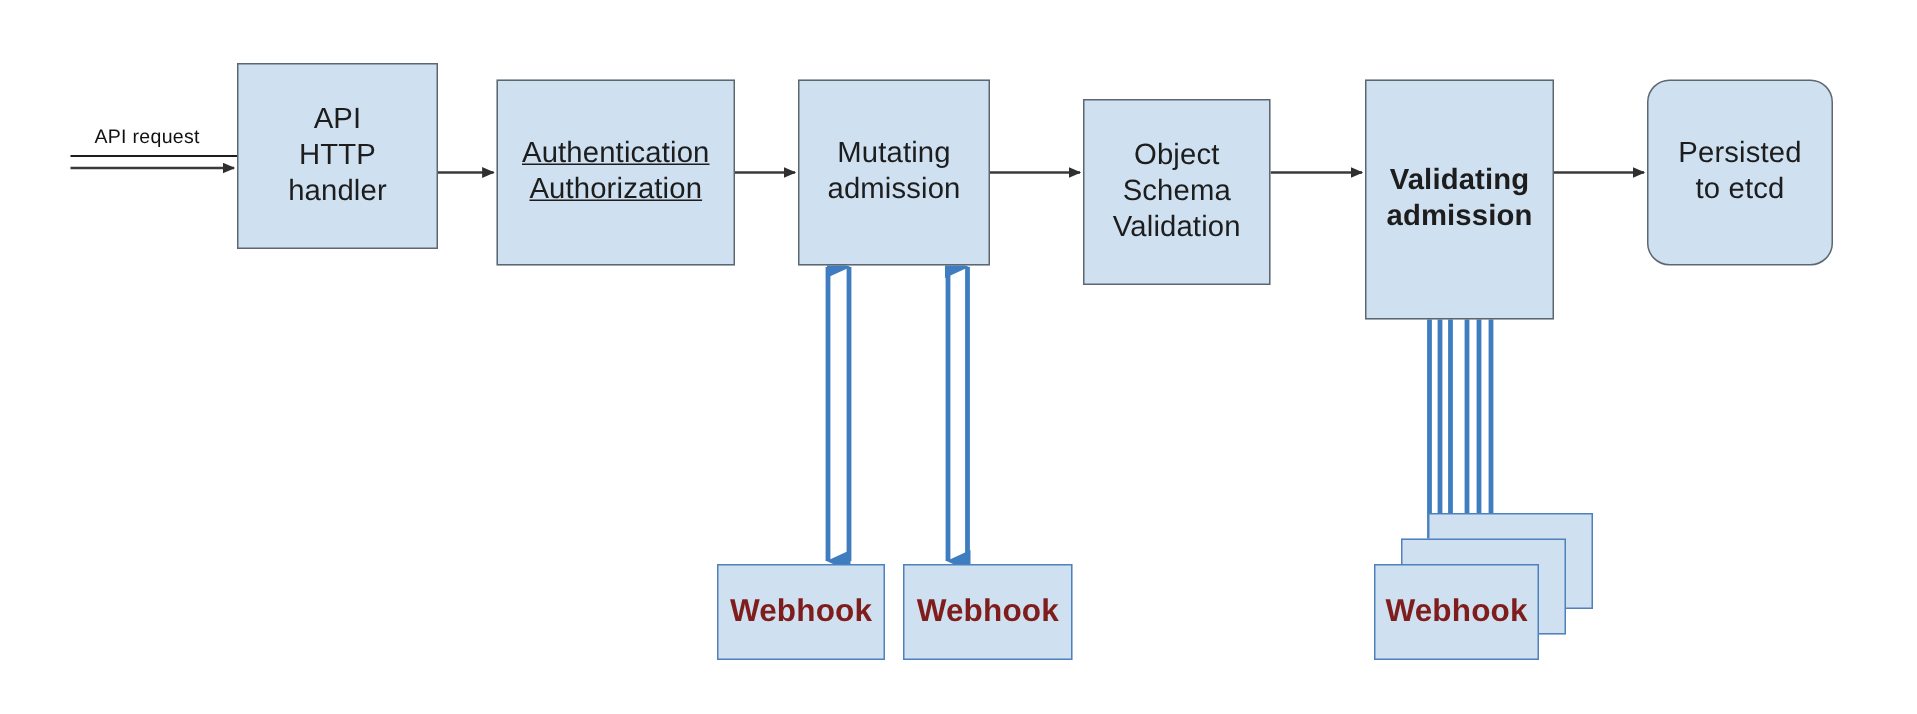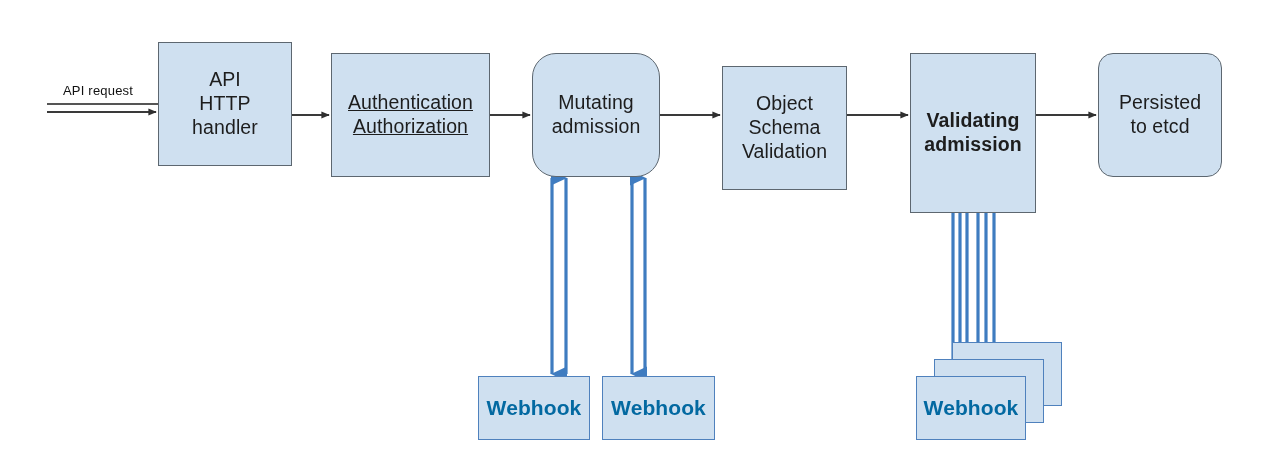--- a/index.html
+++ b/index.html
@@ -44,21 +44,21 @@
   }
   .webhook-box {
     position: absolute;
     box-sizing: border-box;
     background: #cfe0f0;
     border: 1.7px solid #4f81bd;
     display: flex;
     align-items: center;
     justify-content: center;
     text-align: center;
-    color: #0369a1;
+    color: #7f1d1d;
     font-size: 21px;
     font-weight: 700;
     letter-spacing: 0.1px;
   }
   .webhook-ghost {
     position: absolute;
     box-sizing: border-box;
     background: #cfe0f0;
     border: 1.7px solid #4f81bd;
   }
@@ -120,21 +120,21 @@
   <div id="nodes">
       <div class="node-box" style="left: 158px; top: 42px; width: 134px; height: 124px;">
         <span class="label-lines">API
 HTTP
 handler</span>
       </div>
       <div class="node-box" style="left: 331px; top: 53px; width: 159px; height: 124px; text-decoration: underline;">
         <span class="label-lines">Authentication
 Authorization</span>
       </div>
-      <div class="node-box" style="left: 532px; top: 53px; width: 128px; height: 124px; border-radius: 24px;">
+      <div class="node-box" style="left: 532px; top: 53px; width: 128px; height: 124px;">
         <span class="label-lines">Mutating
 admission</span>
       </div>
       <div class="node-box" style="left: 722px; top: 66px; width: 125px; height: 124px;">
         <span class="label-lines">Object
 Schema
 Validation</span>
       </div>
       <div class="node-box" style="left: 910px; top: 53px; width: 126px; height: 160px; font-weight: bold;">
         <span class="label-lines">Validating

